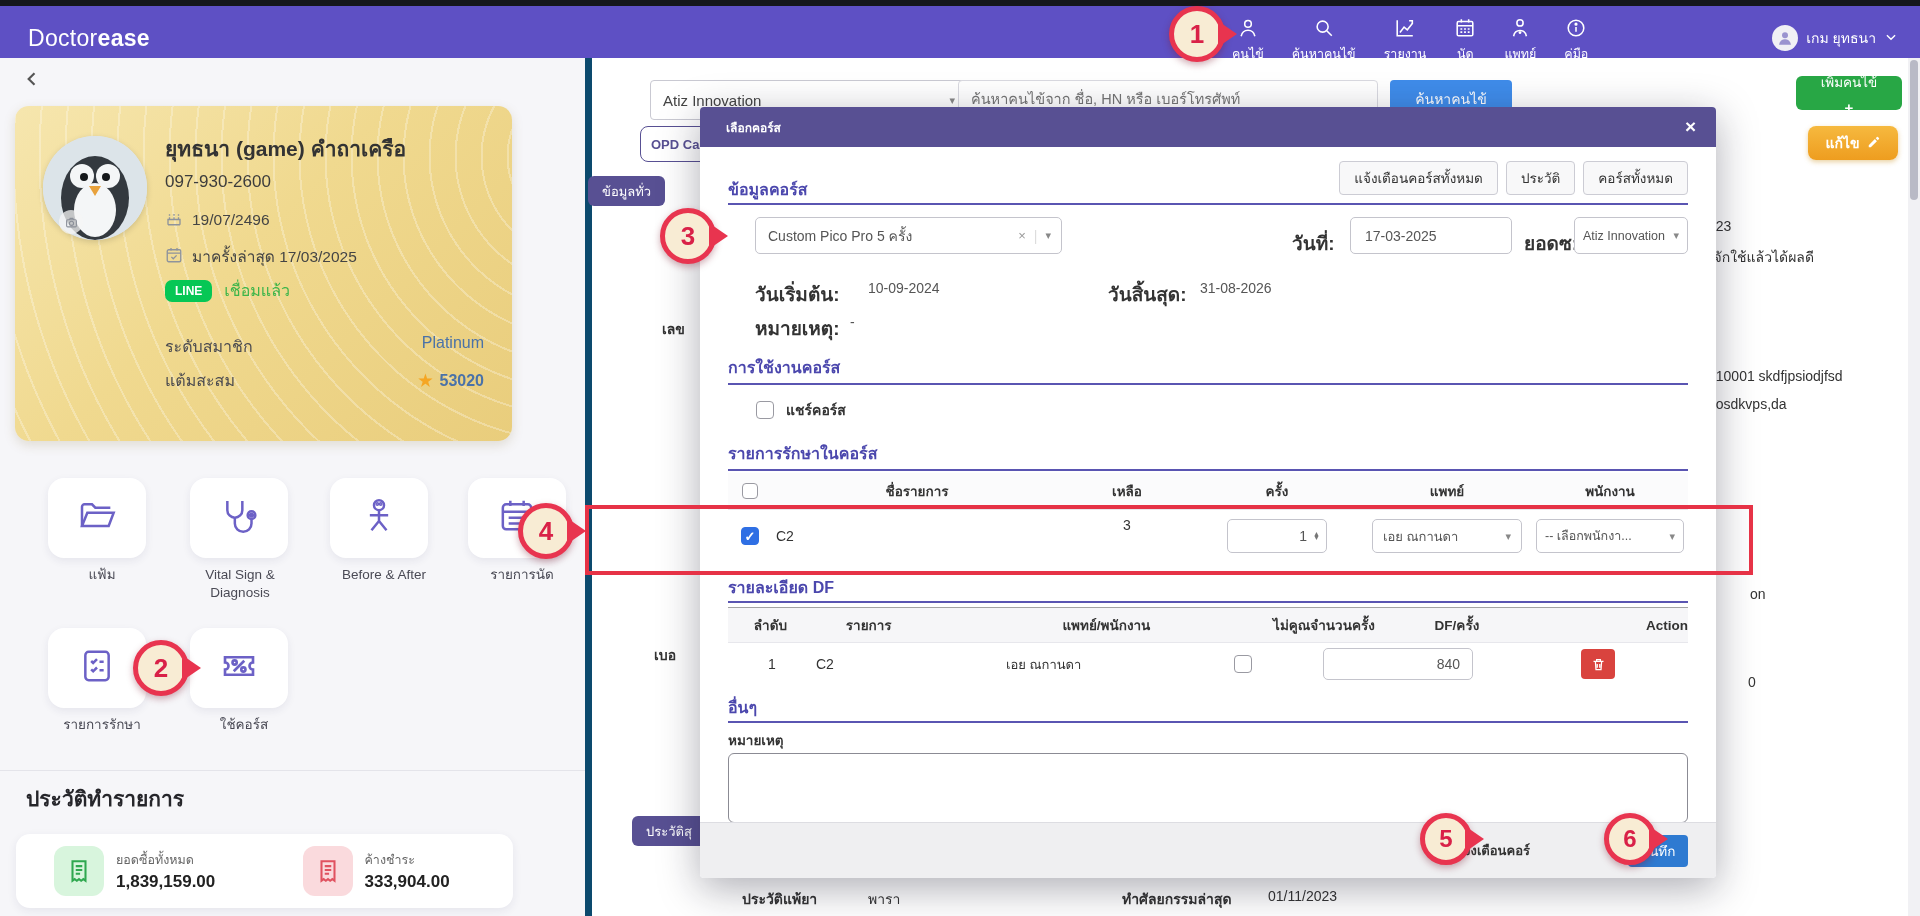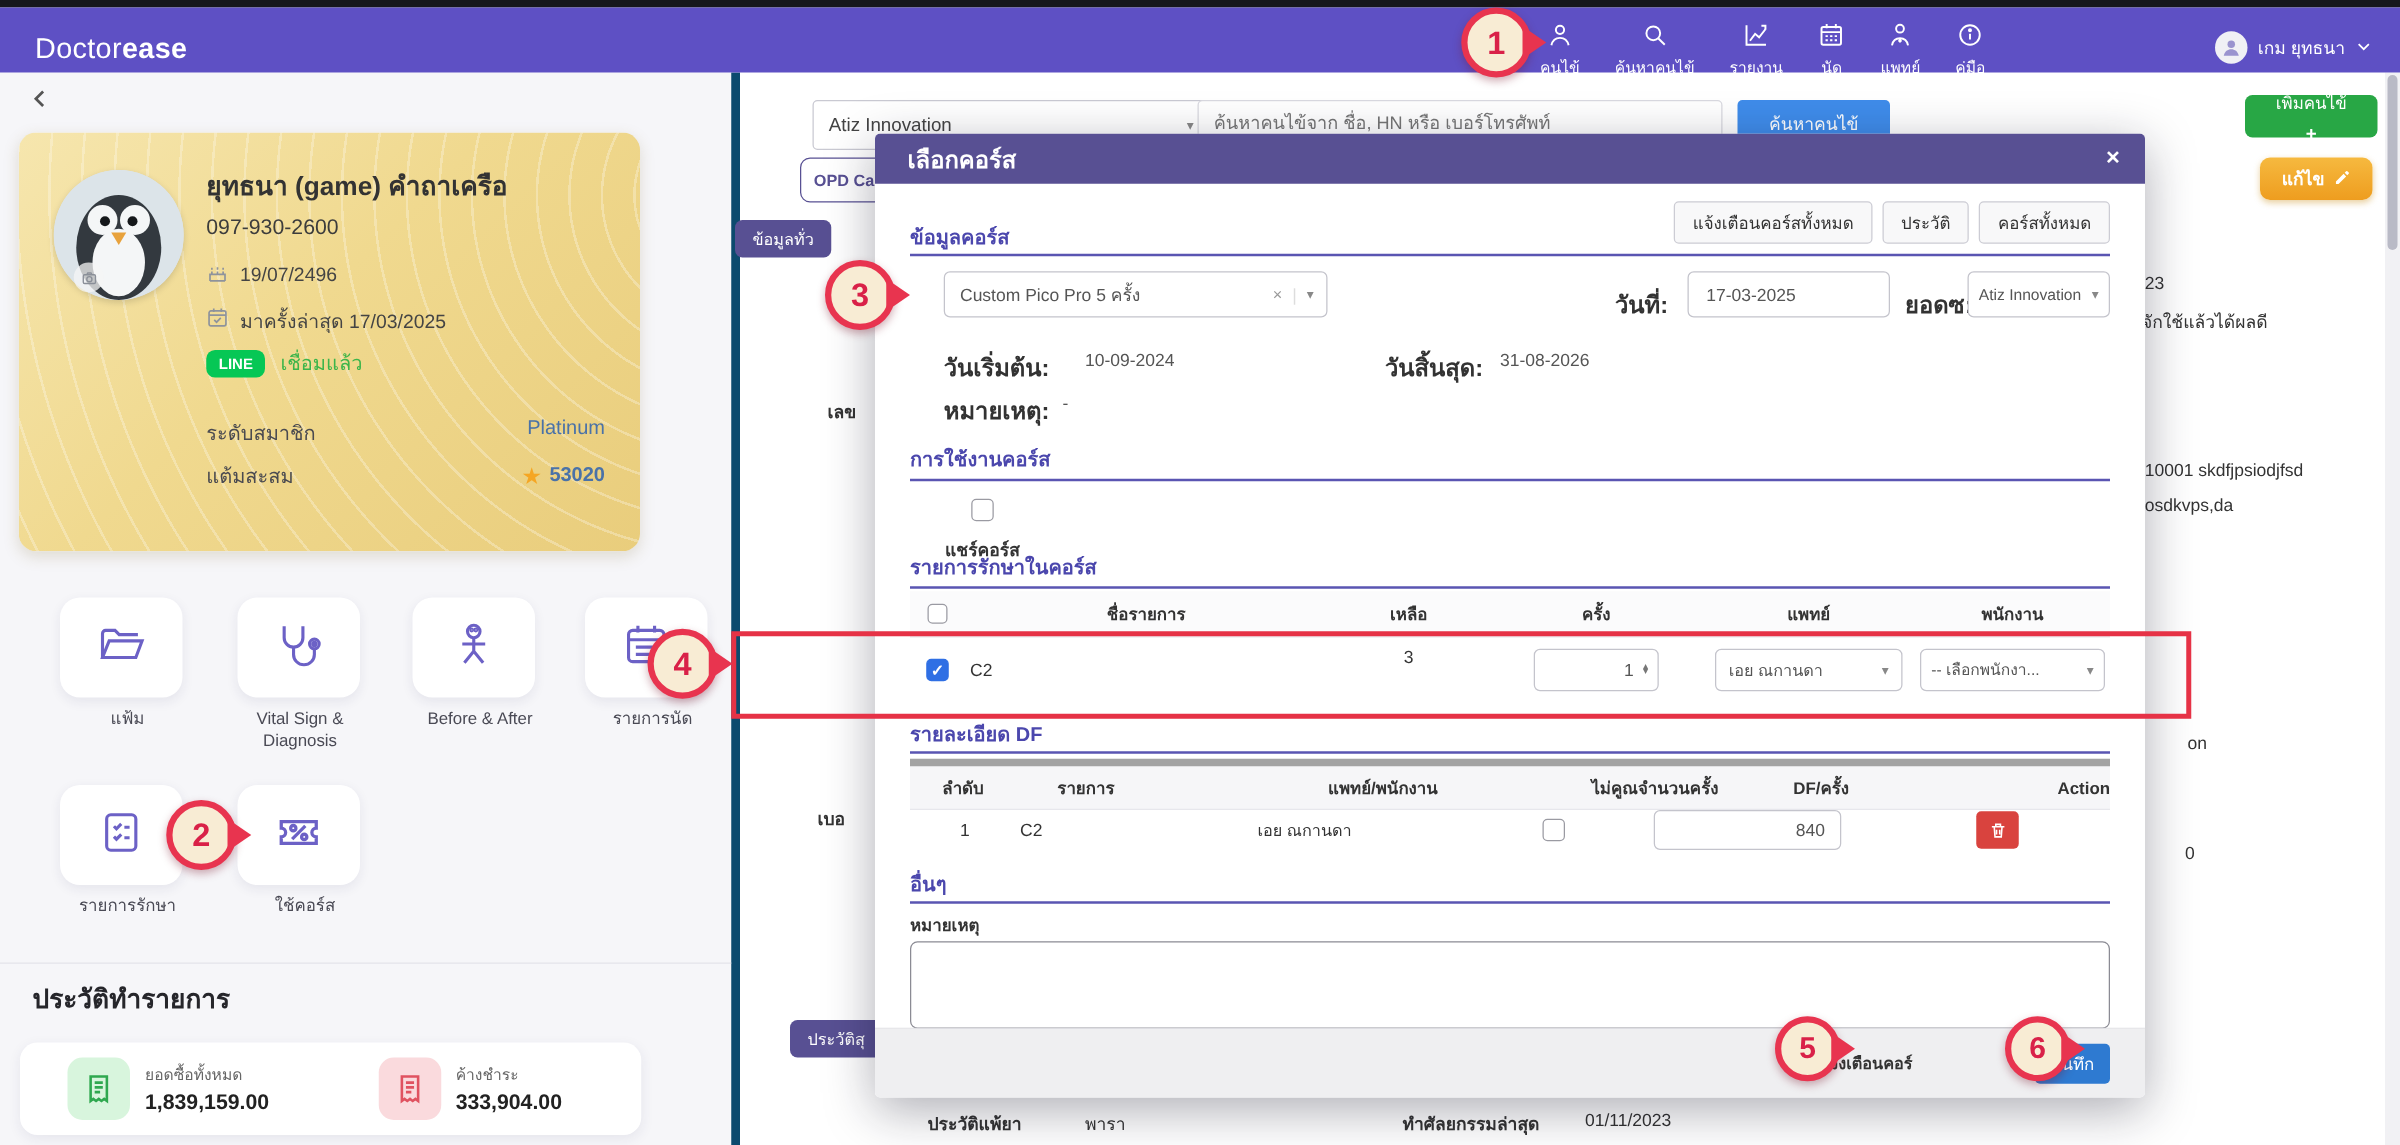--- a/index.html
+++ b/index.html
@@ -52,35 +52,35 @@
   .pill-tab{height:30px;background:#585093;color:#fff;font-size:13px;border-radius:6px;display:flex;align-items:center;padding:0 14px;white-space:nowrap;}
   .frag{font-size:14px;color:#333;white-space:nowrap;}
   .addbtn{left:1796px;top:76px;width:106px;height:34px;background:#28a745;border-radius:6px;color:#fff;font-size:13.5px;display:flex;align-items:center;justify-content:center;gap:6px;flex-direction:column;}
   .editbtn{left:1808px;top:126px;width:90px;height:34px;background:linear-gradient(180deg,#f6b93f,#ee9d1f);border-radius:8px;color:#fff;font-weight:bold;font-size:14px;display:flex;align-items:center;justify-content:center;gap:7px;box-shadow:0 2px 5px rgba(200,140,20,.4);}
   .scrolltrack{left:1908px;top:58px;width:12px;height:858px;background:#f1f1f4;}
   .scrollthumb{left:1910px;top:60px;width:8px;height:140px;background:#b9bac6;border-radius:4px;}
 
   
   .modal{left:700px;top:107px;width:1016px;height:771px;background:#fff;border-radius:4px;box-shadow:0 10px 40px rgba(20,20,40,.35);}
   .modal-h{left:0;top:0;width:1016px;height:40px;background:#585093;border-radius:4px 4px 0 0;display:flex;align-items:center;justify-content:space-between;padding:0 20px 0 26px;box-sizing:border-box;}
-  .modal-title{color:#fff;font-weight:bold;font-size:19px;}
+  .modal-title{color:#fff;font-weight:bold;font-size:12px;}
   .modal-x{color:#fff;font-size:19px;font-weight:bold;cursor:pointer;}
   .btn-gray{height:32px;background:#f8f8f9;border:1px solid #ccccd4;border-radius:4px;color:#333;font-size:13.5px;display:flex;align-items:center;padding:0 14px;cursor:pointer;white-space:nowrap;}
   .sec-title{font-size:16px;font-weight:bold;color:#4b47ad;}
   .sec-line{height:0;border-top:2px solid #5a55b2;}
   .inp{background:#fff;border:1px solid #c4c4cc;border-radius:5px;box-sizing:border-box;display:flex;align-items:center;font-size:14px;color:#555;}
   .lbl{font-size:19px;font-weight:bold;color:#333;white-space:nowrap;}
   .val{font-size:14px;color:#555;white-space:nowrap;}
   .chev{color:#888;font-size:11px;}
   .cb{width:18px;height:18px;border:1.5px solid #9a9aa2;border-radius:4px;background:#fff;box-sizing:border-box;}
   .cb.checked{background:#2f6fe4;border-color:#2f6fe4;color:#fff;display:flex;align-items:center;justify-content:center;font-size:13px;font-weight:bold;}
   .thead{display:flex;align-items:center;font-size:13.5px;font-weight:bold;color:#333;background:#fbfbfc;border-bottom:1px solid #e7e7ec;}
   .trow{display:flex;align-items:center;font-size:14px;color:#333;}
   .spin{display:flex;flex-direction:column;line-height:.55;color:#777;font-size:7px;margin-left:6px;}
-  .dfhead{display:flex;align-items:center;font-size:13.5px;font-weight:bold;color:#333;background:#f6f6f8;border-top:6px solid #a3a3a3;border-bottom:1px solid #e7e7ec;gap:33px;}
+  .dfhead{display:flex;align-items:center;font-size:13.5px;font-weight:bold;color:#333;background:#f6f6f8;border-top:1px solid #a3a3a3;border-bottom:1px solid #e7e7ec;gap:33px;}
   .trashbtn{width:34px;height:30px;background:#d9433e;border-radius:4px;display:flex;align-items:center;justify-content:center;cursor:pointer;}
   .mfooter{left:0;top:715px;width:1016px;height:56px;background:#efeff1;border-top:1px solid #dddde2;border-radius:0 0 4px 4px;display:flex;align-items:center;justify-content:flex-end;gap:10px;padding-right:28px;box-sizing:border-box;}
   .savebtn{width:60px;height:32px;background:#2e7ad1;border-radius:4px;color:#fff;font-size:13.5px;display:flex;align-items:center;justify-content:center;cursor:pointer;}
   textarea.note{position:absolute;left:28px;top:646px;width:960px;height:70px;border:1px solid #8b8b94;border-radius:6px;resize:none;box-sizing:border-box;font-family:"Liberation Sans",sans-serif;}
 
   
   .redbox{left:585px;top:505px;width:1160px;height:62px;border:4px solid #e63246;z-index:30;}
   .marker{width:56px;height:56px;border-radius:50%;background:#f8ecd4;border:5px solid #e8344f;box-sizing:border-box;display:flex;align-items:center;justify-content:center;color:#d92148;font-weight:bold;font-size:26px;z-index:40;box-shadow:0 3px 7px rgba(120,20,40,.35);}
   .marker::after{content:"";position:absolute;right:-17px;top:50%;transform:translateY(-50%);border-top:13px solid transparent;border-bottom:13px solid transparent;border-left:19px solid #e8344f;}
   .z10{z-index:10;} .z5{z-index:5;} .z1{z-index:1;}
@@ -384,21 +384,21 @@
 
     <div class="abs lbl" style="left:55px;top:172px;">วันเริ่มต้น:</div>
     <div class="abs val" style="left:168px;top:173px;text-align:right;">10-09-2024</div>
     <div class="abs lbl" style="left:408px;top:172px;">วันสิ้นสุด:</div>
     <div class="abs val" style="left:500px;top:173px;">31-08-2026</div>
     <div class="abs lbl" style="left:55px;top:206px;">หมายเหตุ:</div>
     <div class="abs val" style="left:150px;top:207px;">-</div>
 
     <div class="abs sec-title" style="left:28px;top:248px;">การใช้งานคอร์ส</div>
     <div class="abs sec-line" style="left:28px;top:276px;width:960px;"></div>
-    <div class="abs flex" style="left:56px;top:292px;gap:12px;flex-direction:column;">
+    <div class="abs flex" style="left:56px;top:292px;gap:12px;">
       <span class="cb"></span>
       <span class="lbl" style="font-size:14px;">แชร์คอร์ส</span>
     </div>
 
     <div class="abs sec-title" style="left:28px;top:334px;">รายการรักษาในคอร์ส</div>
     <div class="abs sec-line" style="left:28px;top:362px;width:960px;"></div>
     <div class="abs thead" style="left:28px;top:366px;width:960px;height:36px;">
       <span style="width:44px;display:flex;justify-content:center;">
           <span class="cb" style="width:16px;height:16px;"></span>
         </span>

